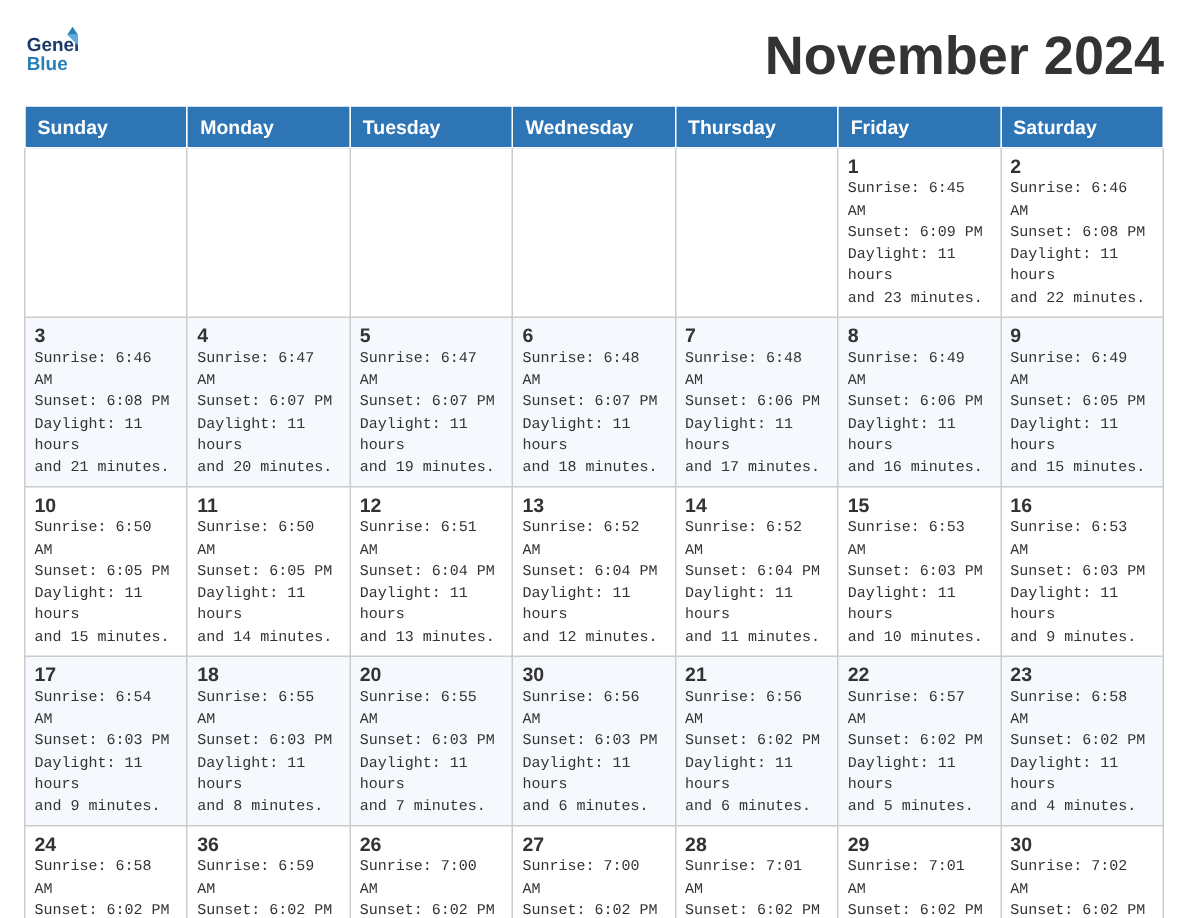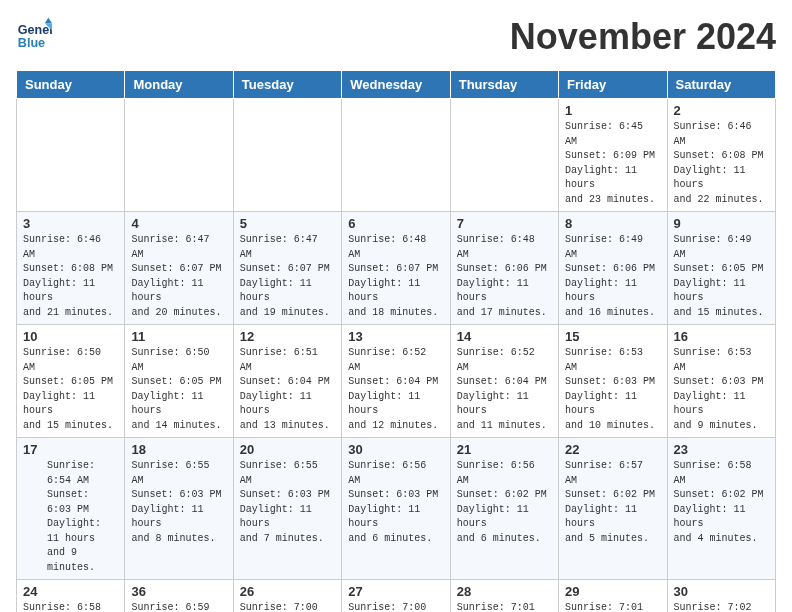--- a/index.html
+++ b/index.html
@@ -228,21 +228,21 @@
           <span class="day-num">16</span>
           <div class="cell-info" style="white-space: pre-line;">Sunrise: 6:53 AM
 Sunset: 6:03 PM
 Daylight: 11 hours
 and 9 minutes.</div>
         </td>
       </tr>
       <tr>
         <td>
           <span class="day-num">17</span>
-          <div class="cell-info" style="white-space: pre-line; margin-left: 24px;">Sunrise: 6:54 AM
+          <div class="cell-info" style="white-space: pre-line;">Sunrise: 6:54 AM
 Sunset: 6:03 PM
 Daylight: 11 hours
 and 9 minutes.</div>
         </td>
         <td>
           <span class="day-num">18</span>
           <div class="cell-info" style="white-space: pre-line;">Sunrise: 6:55 AM
 Sunset: 6:03 PM
 Daylight: 11 hours
 and 8 minutes.</div>

